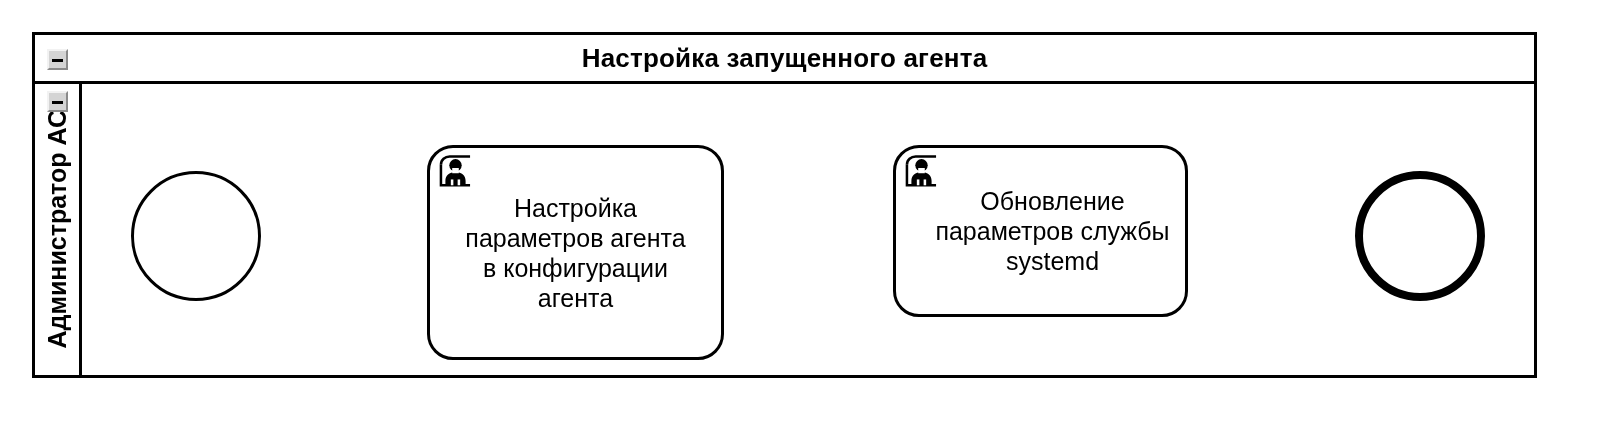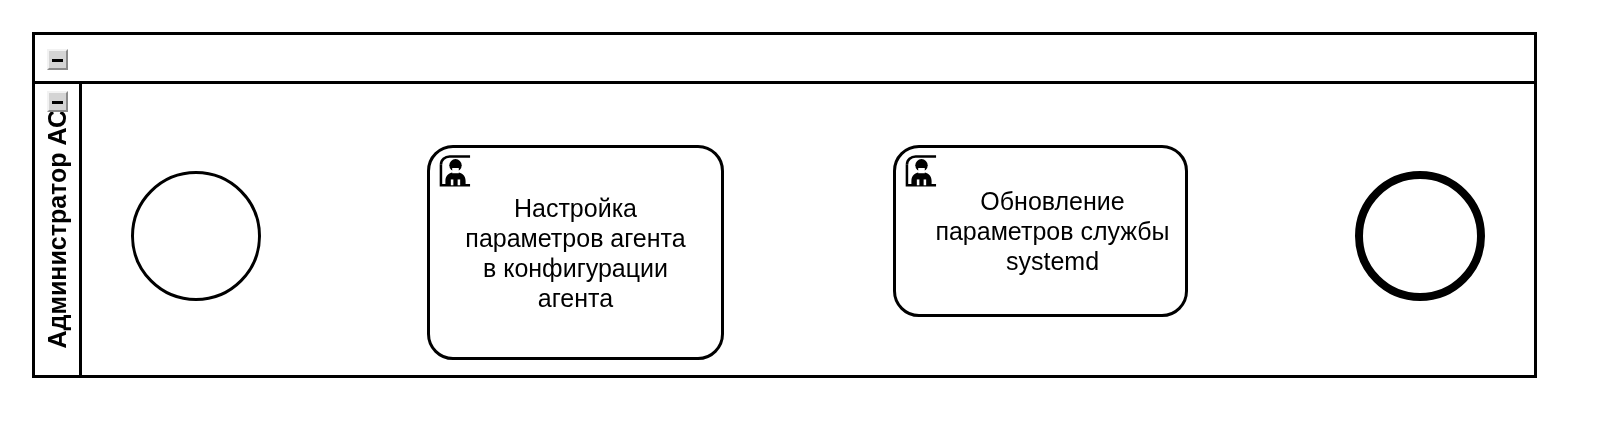--- a/index.html
+++ b/index.html
@@ -211,20 +211,21 @@
 
     <line x1="724" y1="236" x2="890" y2="236" stroke="#000000" stroke-width="3" marker-end="url(#arrowhead)"></line>
 
     <line x1="1188" y1="236" x2="1353" y2="236" stroke="#000000" stroke-width="3" marker-end="url(#arrowhead)"></line>
   </svg>
 
   <div class="pool">
 
     <div class="pool-title-band">
       <span class="collapse-icon pool-collapse"></span>
+      <span class="pool-title-text">Настройка запущенного агента</span>
     </div>
 
     <div class="lane">
 
       <div class="lane-header">
         <div class="lane-label">
           <span class="lane-label-text">Администратор АС</span>
         </div>
         <span class="collapse-icon lane-collapse"></span>
       </div>

